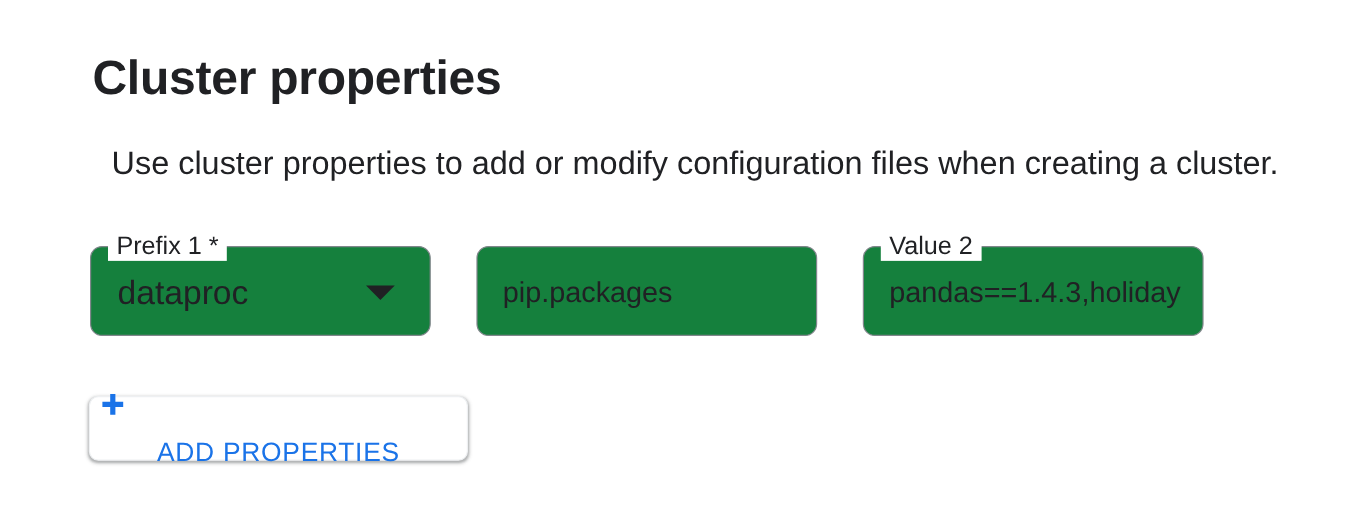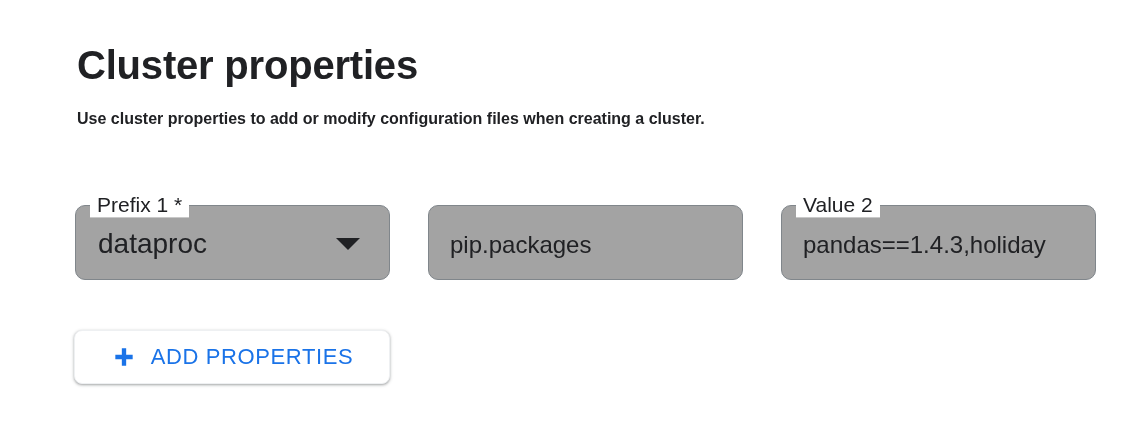--- a/index.html
+++ b/index.html
@@ -19,41 +19,41 @@
     left: 35px;
     top: 16px;
     font-size: 40px;
     font-weight: 700;
     letter-spacing: -0.2px;
     color: #202124;
     white-space: nowrap;
   }
   .desc {
     position: absolute;
-    left: 35px;
+    left: 51px;
     top: 94px;
-    font-size: 16px;
-    font-weight: 700;
+    font-size: 27px;
+    font-weight: 400;
     color: #202124;
     white-space: nowrap;
   }
   .fields-row {
     position: absolute;
     left: 33px;
     top: 205px;
     display: flex;
     gap: 38px;
   }
   .field {
     position: relative;
-    width: 315px;
+    width: 284px;
     height: 75px;
     border: 1.5px solid #80868b;
     border-radius: 10px;
-    background: #a3a3a3;
+    background: #15803d;
   }
   .field-label {
     position: absolute;
     top: 0;
     left: 14px;
     transform: translateY(-54%);
     background: #ffffff;
     padding: 0 7px;
     font-size: 21px;
     font-weight: 500;
@@ -100,25 +100,25 @@
     position: absolute;
     left: 32px;
     top: 330px;
     width: 316px;
     height: 54px;
     background: #ffffff;
     border: 1px solid #eef0f2;
     border-radius: 8px;
     box-shadow: 0 1px 2px rgba(60,64,67,0.30), 0 1px 3px 1px rgba(60,64,67,0.15);
     display: flex;
-    align-items: center;
     justify-content: center;
     gap: 14px;
     cursor: pointer;
     font-family: "Liberation Sans", sans-serif;
+    flex-direction: column;
   }
   .add-btn-label {
     color: #1a73e8;
     font-size: 22px;
     font-weight: 500;
     letter-spacing: 0.6px;
     white-space: nowrap;
   }
   .plus-wrap { display: inline-flex; align-items: center; }
 </style>

